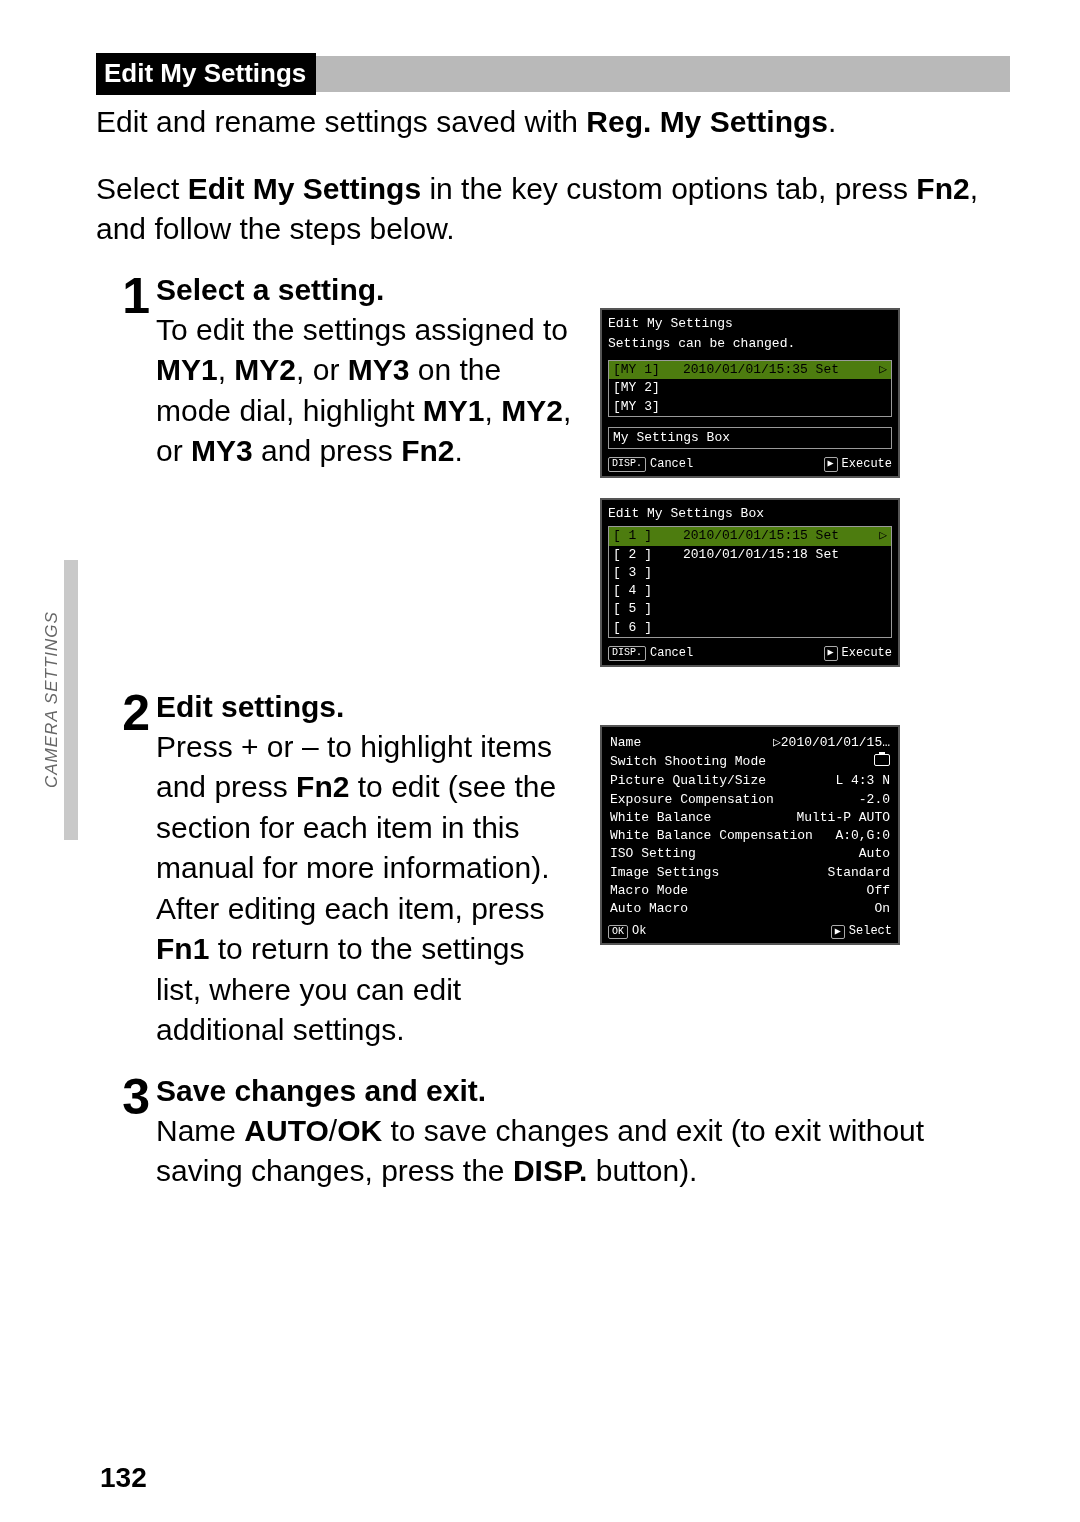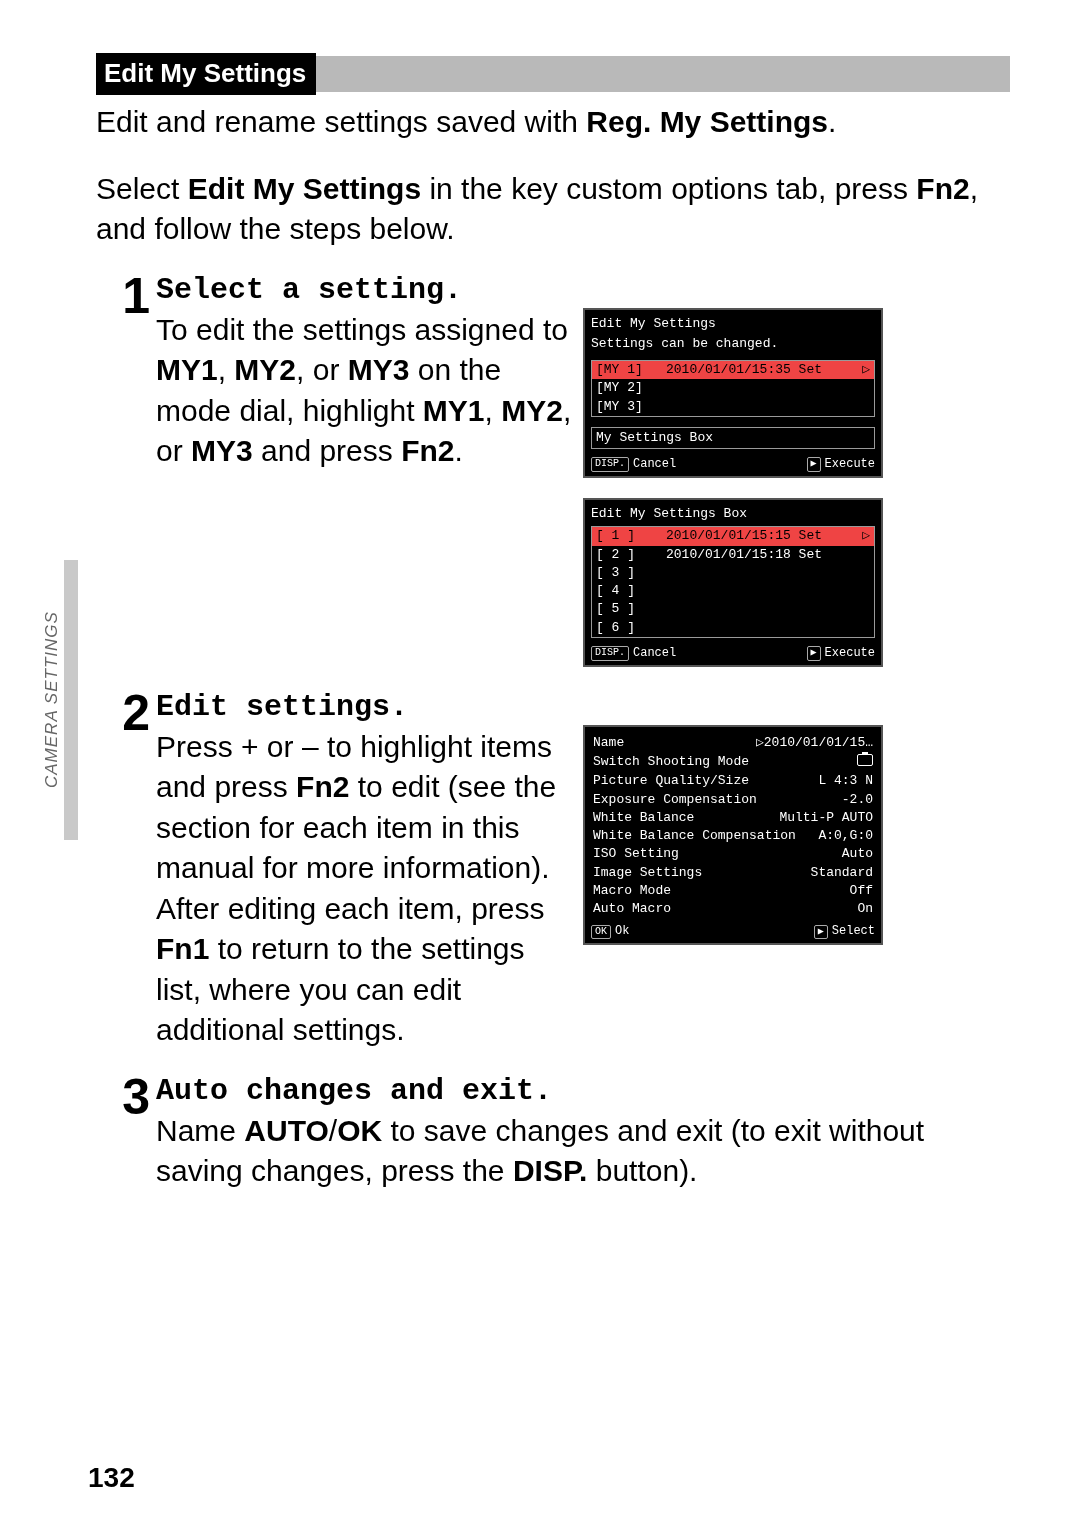--- a/index.html
+++ b/index.html
@@ -69,30 +69,29 @@
     margin-right: 6px;
     margin-top: 2px;
   }
   .step-body {
     flex: 1;
   }
   .step-title {
     font-size: 30px;
     font-weight: 700;
     line-height: 1.2;
-    font-family: Liberation Mono, monospace;
   }
   .step-text, .step-text-wide {
     font-size: 30px;
     line-height: 1.35;
     margin-top: 2px;
   }
   .step-cols {
     display: flex;
-    gap: 7px;
+    gap: 24px;
   }
   .step-text {
     flex: 1 1 0;
     max-width: 420px;
   }
   .step-text-wide {
     max-width: none;
   }
   .screens-col {
     width: 310px;
@@ -121,21 +120,21 @@
   .shot .listbox {
     border: 1px solid #9a9a9a;
     padding: 0;
   }
   .shot .row {
     display: flex;
     padding: 1px 4px;
   }
   .shot .row .k { width: 70px; }
   .shot .row.sel {
-    background: #ef4444;
+    background: #4d7c0f;
     color: #000;
   }
   .shot .row.sel .arrow {
     margin-left: auto;
   }
   .shot .boxline {
     border: 1px solid #9a9a9a;
     padding: 2px 4px;
     margin-top: 10px;
   }
@@ -192,21 +191,21 @@
     font-style: italic;
     text-align: center;
     transform: rotate(180deg);
     display: flex;
     align-items: center;
     justify-content: center;
   }
   
   .page-number {
     position: absolute;
-    left: 88px;
+    left: 100px;
     bottom: 28px;
     font-size: 28px;
     font-weight: 700;
   }
   .cam-icon {
     display:inline-block;
     width:14px;height:10px;border:1px solid #fff;border-radius:2px;
     position:relative;
   }
   .cam-icon::after{
@@ -377,21 +376,21 @@
             </div>
           </div>
         </div>
       </div>
     </div>
   </div>
 
   <div class="step">
     <div class="step-num">3</div>
     <div class="step-body">
-      <div class="step-title">Auto changes and exit.</div>
+      <div class="step-title">Save changes and exit.</div>
       <div class="step-text-wide">
         <span>Name </span><span class="fn">AUTO</span><span>/</span><span class="fn">OK</span><span> to save changes and exit (to exit without saving changes, press the </span><span class="fn">DISP.</span><span> button).</span>
       </div>
     </div>
   </div>
 
   <div class="page-number">132</div>
 </div>
 
 </body></html>

